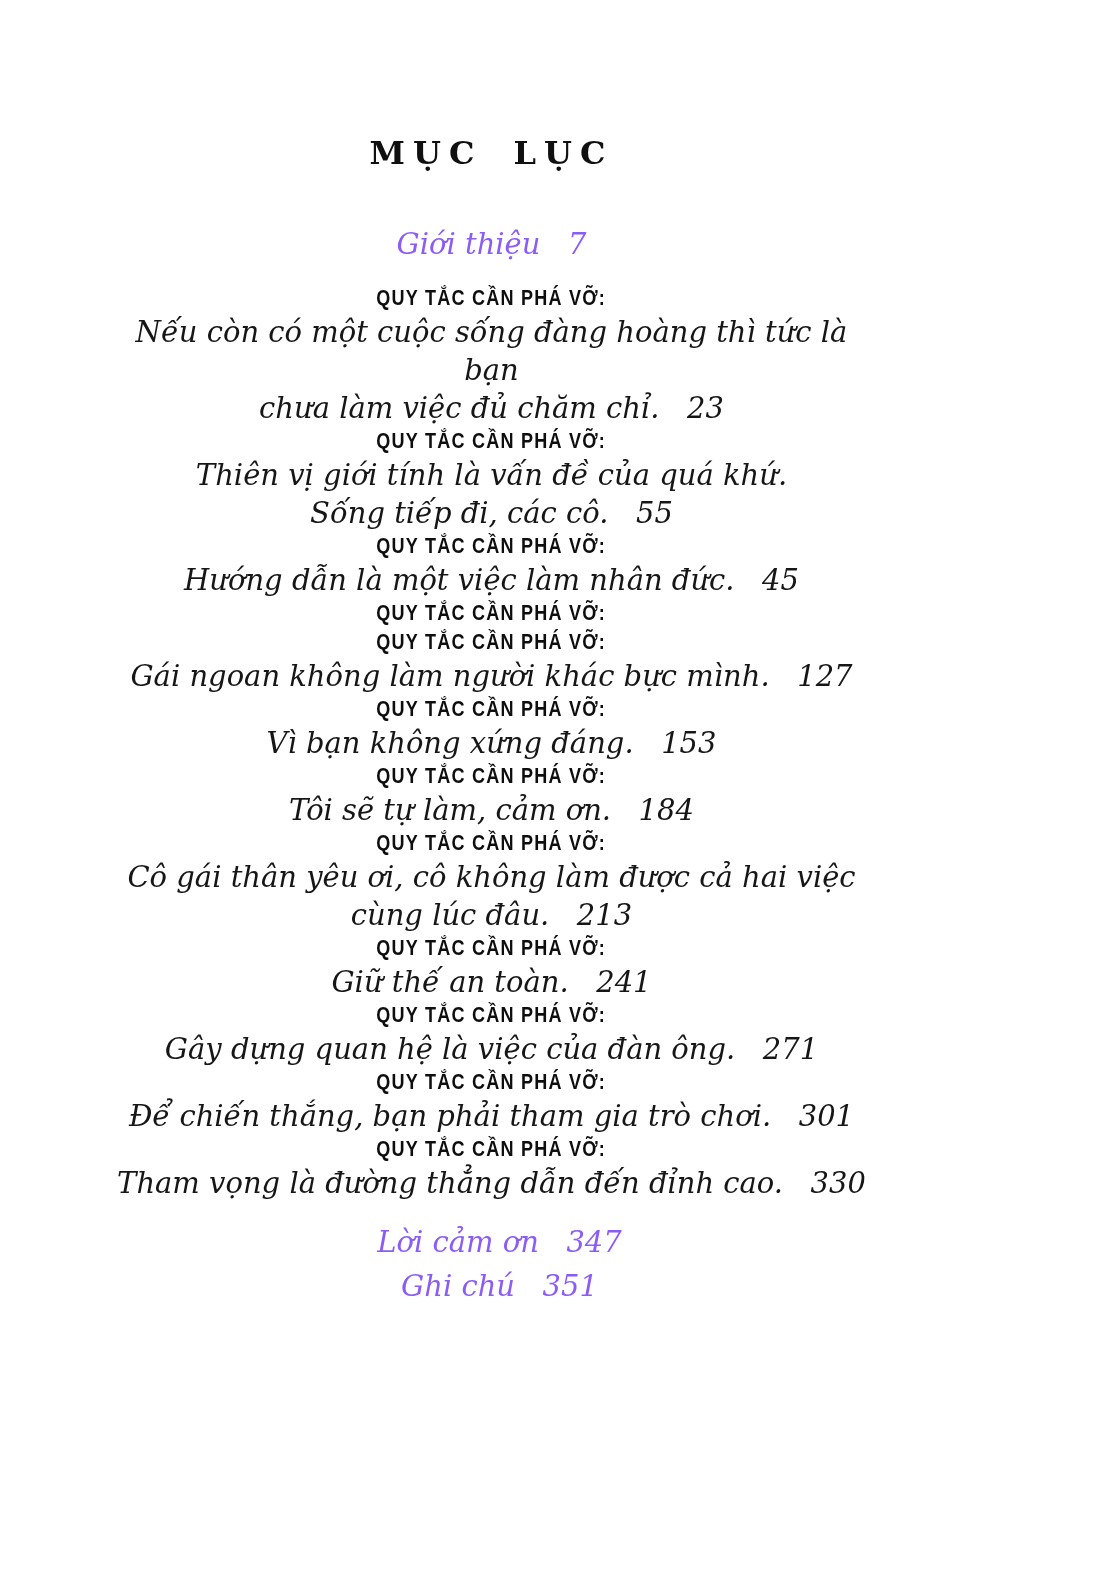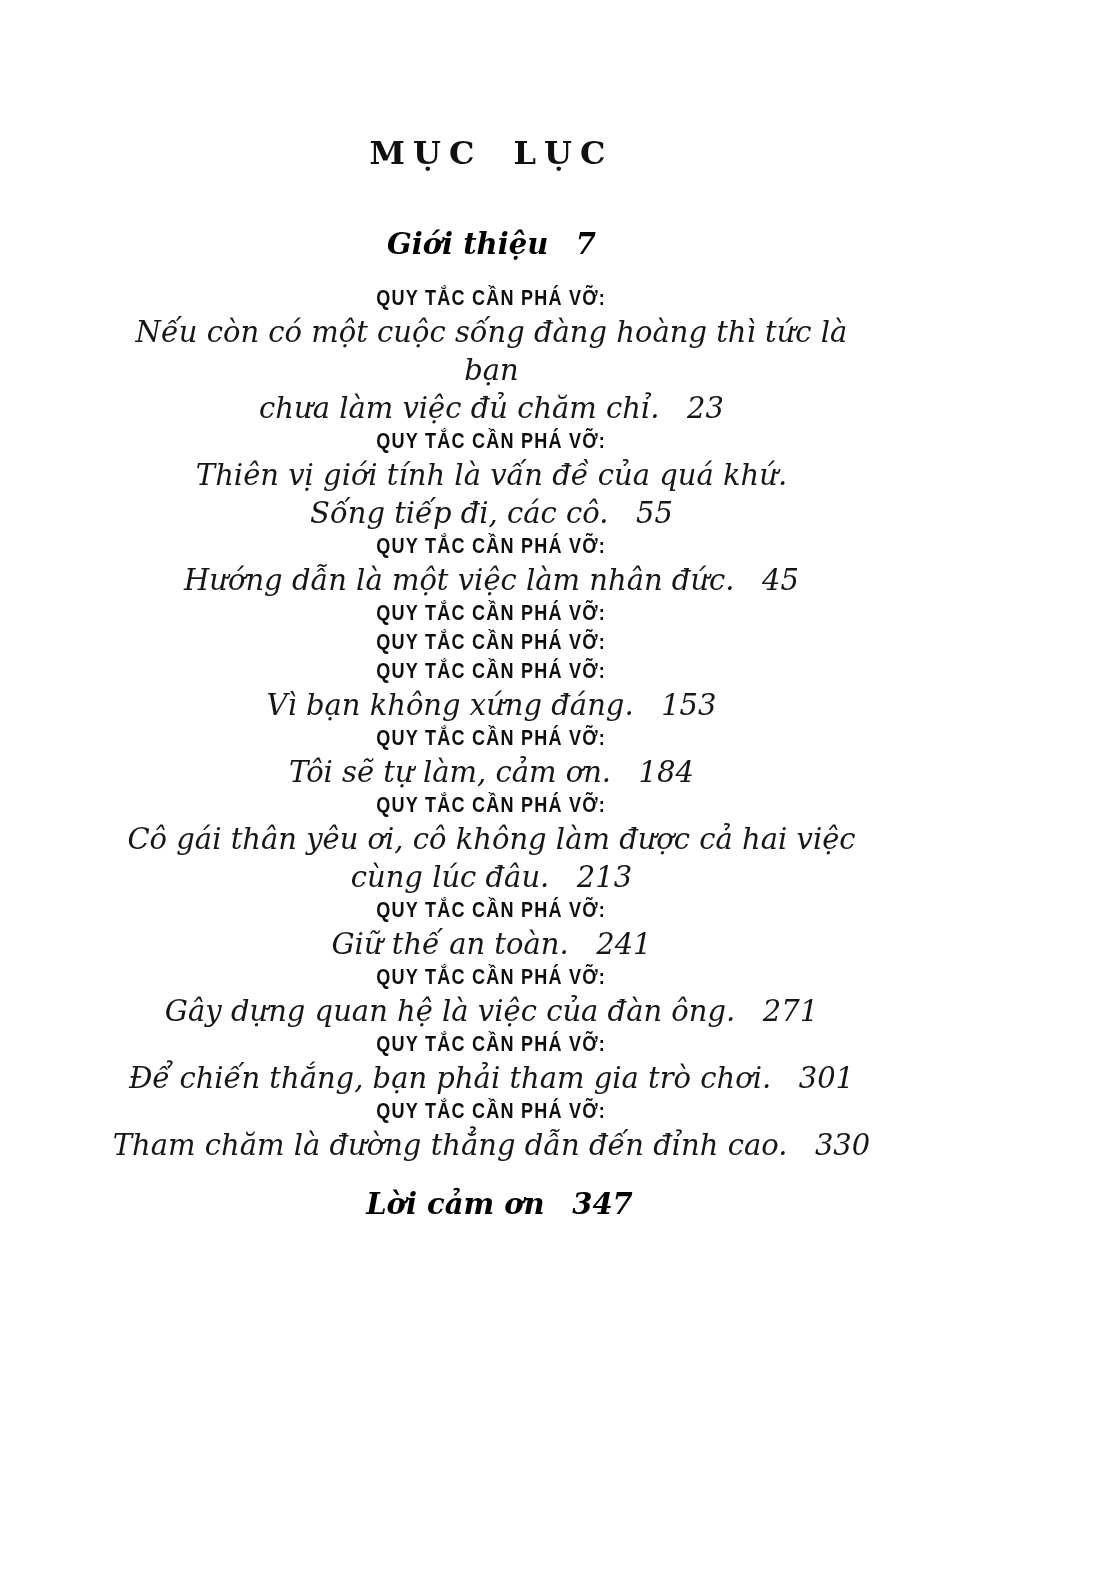--- a/index.html
+++ b/index.html
@@ -30,22 +30,21 @@
     letter-spacing: 8px;
     word-spacing: 12px;
     color: #101010;
   }
   .entry-line {
     font-family: "DejaVu Serif", serif;
     font-style: italic;
     font-size: 29px;
     line-height: 40px;
     margin: 0;
-    color: #000000;
-    font-weight: bold;
+    color: #8b5cf6;
   }
   .intro-entry {
     margin-top: 50px;
     margin-bottom: 20px;
   }
   .rule-heading {
     margin: 0 0 2px 0;
     font-size: 22px;
     line-height: 26px;
     font-weight: 700;
@@ -130,20 +129,23 @@
   <section class="chapter">
     <h2 class="rule-heading">
       <span class="cond">QUY TẮC CẦN PHÁ VỠ:</span>
     </h2>
   </section>
 
   <section class="chapter">
     <h2 class="rule-heading">
       <span class="cond">QUY TẮC CẦN PHÁ VỠ:</span>
     </h2>
+    <p class="chapter-line">
+      <span class="ttl">Gái ngoan không làm người khác bực mình.</span><span class="pnum">127</span>
+    </p>
   </section>
 
   <section class="chapter">
     <h2 class="rule-heading">
       <span class="cond">QUY TẮC CẦN PHÁ VỠ:</span>
     </h2>
     <p class="chapter-line">
       <span class="ttl">Vì bạn không xứng đáng.</span><span class="pnum">153</span>
     </p>
   </section>
@@ -192,24 +194,27 @@
     <p class="chapter-line">
       <span class="ttl">Để chiến thắng, bạn phải tham gia trò chơi.</span><span class="pnum">301</span>
     </p>
   </section>
 
   <section class="chapter">
     <h2 class="rule-heading">
       <span class="cond">QUY TẮC CẦN PHÁ VỠ:</span>
     </h2>
     <p class="chapter-line">
-      <span class="ttl">Tham chăm là đường thẳng dẫn đến đỉnh cao.</span><span class="pnum">330</span>
+      <span class="ttl">Tham vọng là đường thẳng dẫn đến đỉnh cao.</span><span class="pnum">330</span>
     </p>
   </section>
 </div>
 
   <div class="closing-block">
     <p class="entry-line closing-entry">
       <span>Lời cảm ơn</span><span class="pnum">347</span>
     </p>
+    <p class="entry-line closing-entry">
+      <span>Ghi chú</span><span class="pnum">351</span>
+    </p>
   </div>
 
 </div>
 
 </body></html>

